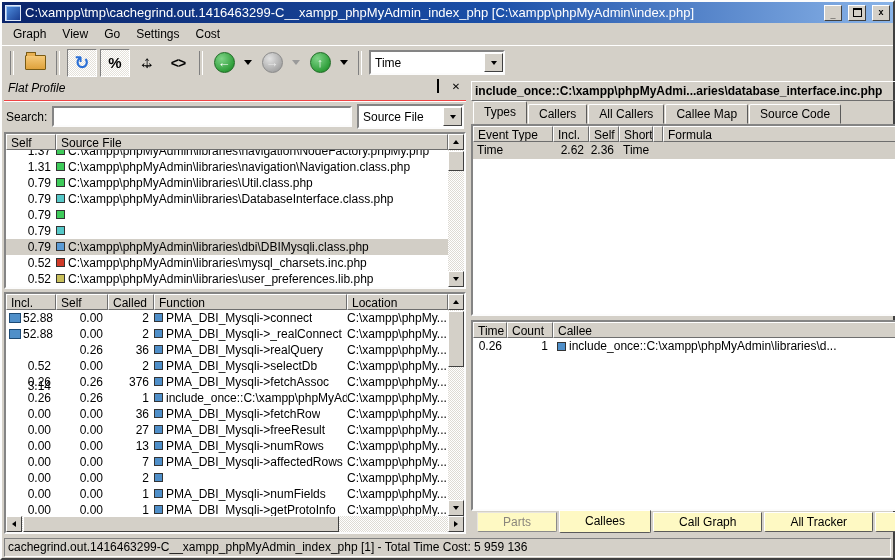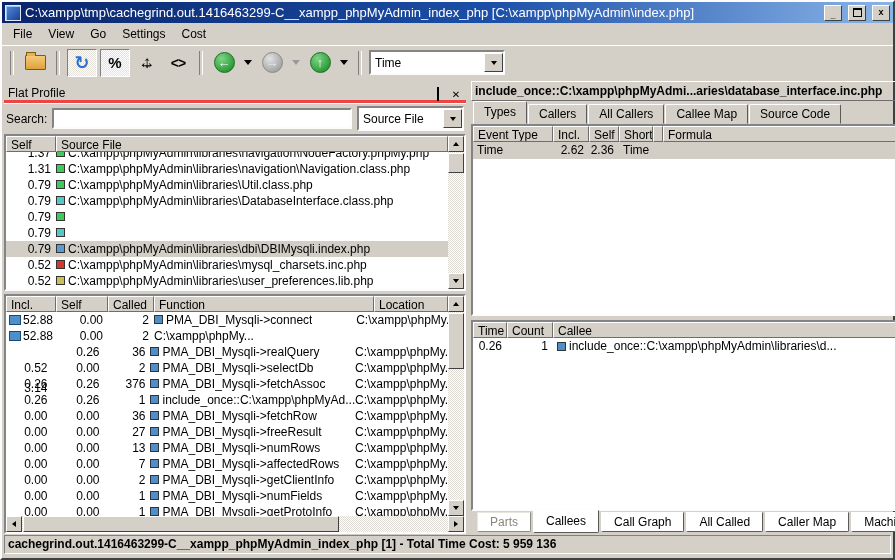--- a/index.html
+++ b/index.html
@@ -36,21 +36,21 @@
   .combo .cval{flex:1;padding:0 4px;white-space:nowrap;overflow:hidden;}
   .combo .cbtn{width:17px;height:17px;background:#d4d0c8;border:1px solid;border-color:#fff #404040 #404040 #fff;display:flex;align-items:center;justify-content:center;flex:0 0 auto;}
   .combo .cbtn i{width:0;height:0;border-left:3px solid transparent;border-right:3px solid transparent;border-top:4px solid #000;}
   .toolbar .combo{width:132px;}
   
   .main{flex:1;display:flex;min-height:0;padding:2px 2px 0 2px;}
   .left{width:462px;display:flex;flex-direction:column;min-height:0;flex:0 0 auto;}
   .splitter{width:5px;flex:0 0 auto;}
   .right{flex:1;display:flex;flex-direction:column;min-height:0;}
   
-  .dock-title{height:19px;display:flex;align-items:flex-end;padding:0 4px;border-bottom:3px solid #ef4444;box-shadow:0 1px 0 #fff;}
+  .dock-title{height:19px;display:flex;align-items:flex-start;padding:0 4px;border-bottom:1px solid #ef4444;box-shadow:0 1px 0 #fff;font-style:italic;}
   .dock-title .dt{flex:1;}
   .dockbtn{width:12px;height:11px;margin-left:6px;position:relative;font-size:10px;font-weight:bold;line-height:11px;text-align:center;}
   .float-ic{border:1px solid #000;border-top-width:2px;width:8px;height:6px;}
   .search-row{height:27px;display:flex;align-items:center;gap:5px;padding:2px 2px;}
   .search-row input{flex:1;height:17px;border:2px solid;border-color:#848484 #fcfcfc #fcfcfc #848484;background:#fff;font-family:inherit;font-size:12px;padding:0 3px;}
   .search-row .combo{width:103px;flex:0 0 auto;}
   
   .frame{border:2px solid;border-color:#848484 #fcfcfc #fcfcfc #848484;background:#fff;position:relative;overflow:hidden;}
   .src-frame{height:153px;flex:0 0 auto;margin-bottom:3px;display:flex;flex-direction:column;}
   .fn-frame{flex:1;display:flex;flex-direction:column;min-height:0;}
@@ -58,21 +58,21 @@
   .hcell{height:16px;line-height:16px;padding:0 4px;background:#d4d0c8;border:1px solid;border-color:#fff #6e6e6e #6e6e6e #fff;white-space:nowrap;overflow:hidden;box-sizing:border-box;}
   .rows{flex:1;overflow:hidden;position:relative;background:#fff;}
   .lrow{height:16px;line-height:16px;display:flex;white-space:nowrap;}
   .lrow.sel{background:#d2cec6;}
   .num{text-align:right;box-sizing:border-box;padding-right:5px;flex:0 0 auto;}
   .sq{width:9px;height:9px;margin:3px 3px 0 0;flex:0 0 auto;border:1px solid #333;box-sizing:border-box;}
   .bar{width:12px;height:10px;margin:3px 2px 0 3px;flex:0 0 auto;background:#4f8fc9;border:1px solid #1c4a75;box-sizing:border-box;}
   .barph{width:17px;flex:0 0 auto;}
   .path{overflow:hidden;white-space:nowrap;}
   
-  .c-self0{width:50px;} .c-incl{width:50px;} .c-self{width:52px;} .c-called{width:46px;} .c-func{width:220px;display:flex;overflow:hidden;} .c-loc{width:100px;overflow:hidden;}
+  .c-self0{width:50px;} .c-incl{width:50px;} .c-self{width:52px;} .c-called{width:46px;} .c-func{width:193px;display:flex;overflow:hidden;} .c-loc{width:100px;overflow:hidden;}
   
   .vscroll{width:16px;flex:0 0 auto;background:repeating-conic-gradient(#fff 0% 25%,#dedbd4 0% 50%) 0 0/2px 2px;display:flex;flex-direction:column;}
   .hscroll{height:16px;flex:0 0 auto;background:repeating-conic-gradient(#fff 0% 25%,#dedbd4 0% 50%) 0 0/2px 2px;display:flex;}
   .sbtn{width:16px;height:16px;background:#d4d0c8;border:1px solid;border-color:#fff #404040 #404040 #fff;display:flex;align-items:center;justify-content:center;flex:0 0 auto;box-sizing:border-box;}
   .thumb{background:#d4d0c8;border:1px solid;border-color:#fff #404040 #404040 #fff;box-sizing:border-box;}
   .t-up{width:0;height:0;border-left:3px solid transparent;border-right:3px solid transparent;border-bottom:4px solid #000;}
   .t-dn{width:0;height:0;border-left:3px solid transparent;border-right:3px solid transparent;border-top:4px solid #000;}
   .t-lf{width:0;height:0;border-top:3px solid transparent;border-bottom:3px solid transparent;border-right:4px solid #000;}
   .t-rt{width:0;height:0;border-top:3px solid transparent;border-bottom:3px solid transparent;border-left:4px solid #000;}
   .listwrap{display:flex;flex:1;min-height:0;}
@@ -84,47 +84,47 @@
   .tab.active{height:21px;line-height:21px;border-bottom-color:#d4d0c8;z-index:2;}
   .types-frame{height:188px;flex:0 0 auto;display:flex;flex-direction:column;}
   .callees-frame{flex:1;min-height:0;display:flex;flex-direction:column;margin-top:4px;}
   .trow{height:17px;line-height:17px;display:flex;white-space:nowrap;}
   .trow.sel{background:#d2cec6;}
   
   .tc-ev{width:80px;padding:0 4px;box-sizing:border-box;} .tc-incl{width:36px;} .tc-self{width:30px;} .tc-short{width:34px;padding:0 4px;box-sizing:border-box;} .tc-gap{width:8px;} .tc-form{flex:1;padding:0 4px;}
   
   .cc-time{width:34px;} .cc-count{width:46px;} .cc-callee{flex:1;display:flex;overflow:hidden;padding-left:4px;}
   .btabs{display:flex;align-items:flex-start;height:22px;flex:0 0 auto;padding-left:6px;margin-top:1px;}
-  .btab{height:18px;line-height:18px;padding:0 12px;background:#ffffff;border:1px solid;border-color:#fff #5a5a5a #5a5a5a #fff;border-radius:0 0 2px 2px;margin-right:2px;white-space:nowrap;}
+  .btab{height:18px;line-height:18px;padding:0 25px;background:#fef9c3;border:1px solid;border-color:#fff #5a5a5a #5a5a5a #fff;border-radius:0 0 2px 2px;margin-right:2px;white-space:nowrap;}
   .btab.active{height:21px;line-height:21px;margin-top:-2px;z-index:2;}
   .btab.dim{color:#8a867c;border-color:#e8e5df #8a8a8a #8a8a8a #e8e5df;}
   .btab.clip{overflow:hidden;width:52px;padding-right:0;}
   
-  .statusbar{height:22px;flex:0 0 auto;display:flex;align-items:flex-start;padding:1px 2px;font-weight:bold;}
+  .statusbar{height:22px;flex:0 0 auto;display:flex;align-items:flex-end;padding:1px 2px;}
   .status-field{flex:1;height:17px;line-height:17px;border:1px solid;border-color:#808080 #fff #fff #808080;padding:0 3px;white-space:nowrap;overflow:hidden;}
 </style>
 </head>
 <body>
 
 <div class="window">
 
   <div class="titlebar">
     <span class="app-icon"></span>
     <span class="title-text">C:\xampp\tmp\cachegrind.out.1416463299-C__xampp_phpMyAdmin_index_php [C:\xampp\phpMyAdmin\index.php]</span>
     <span class="winbtn minb">
         <span>_</span>
       </span>
     <span class="winbtn">
         <span class="maxsq"></span>
       </span>
     <span class="winbtn">x</span>
   </div>
 
   <div class="menubar" id="menubar">
-      <span class="menu-item">File</span>
+      <span class="menu-item">Graph</span>
       <span class="menu-item">View</span>
       <span class="menu-item">Go</span>
       <span class="menu-item">Settings</span>
       <span class="menu-item">Cost</span>
     </div>
 
   <div class="toolbar">
     <span class="tsep"></span>
     <span class="tbtn">
         <span class="folder"></span>
@@ -220,21 +220,21 @@
                     <span class="num c-self0">0.79</span>
                     <span class="sq" style="background-color: rgb(62, 203, 90);"></span>
                   </div>
                   <div class="lrow">
                     <span class="num c-self0">0.79</span>
                     <span class="sq" style="background-color: rgb(85, 200, 200);"></span>
                   </div>
                   <div class="lrow sel">
                     <span class="num c-self0">0.79</span>
                     <span class="sq" style="background-color: rgb(91, 155, 213);"></span>
-                    <span class="path">C:\xampp\phpMyAdmin\libraries\dbi\DBIMysqli.index.php</span>
+                    <span class="path">C:\xampp\phpMyAdmin\libraries\dbi\DBIMysqli.class.php</span>
                   </div>
                   <div class="lrow">
                     <span class="num c-self0">0.52</span>
                     <span class="sq" style="background-color: rgb(208, 58, 40);"></span>
                     <span class="path">C:\xampp\phpMyAdmin\libraries\mysql_charsets.inc.php</span>
                   </div>
                   <div class="lrow">
                     <span class="num c-self0">0.52</span>
                     <span class="sq" style="background-color: rgb(201, 192, 90);"></span>
                     <span class="path">C:\xampp\phpMyAdmin\libraries\user_preferences.lib.php</span>
@@ -279,20 +279,24 @@
                   </span>
                   <span class="c-loc">C:\xampp\phpMy...</span>
                 </div>
                 <div class="lrow">
                   <span class="c-incl" style="display: flex;">
                     <span class="bar"></span>
                     <span class="num" style="flex: 1 1 0%;">52.88</span>
                   </span>
                   <span class="num c-self">0.00</span>
                   <span class="num c-called">2</span>
+                  <span class="c-func">
+                    <span class="sq" style="background-color: rgb(79, 143, 201);"></span>
+                    <span class="path">PMA_DBI_Mysqli-&gt;_realConnect</span>
+                  </span>
                   <span class="c-loc">C:\xampp\phpMy...</span>
                 </div>
                 <div class="lrow">
                   <span class="c-incl" style="display: flex;">
                     <span class="barph"></span>
                     <span class="num" style="flex: 1 1 0%; margin-top: 36px;">3.14</span>
                   </span>
                   <span class="num c-self">0.26</span>
                   <span class="num c-called">36</span>
                   <span class="c-func">
@@ -394,21 +398,20 @@
                 </div>
                 <div class="lrow">
                   <span class="c-incl" style="display: flex;">
                     <span class="barph"></span>
                     <span class="num" style="flex: 1 1 0%;">0.00</span>
                   </span>
                   <span class="num c-self">0.00</span>
                   <span class="num c-called">2</span>
                   <span class="c-func">
                     <span class="sq" style="background-color: rgb(79, 143, 201);"></span>
-                    <span class="path">PMA_DBI_Mysqli-&gt;getClientInfo</span>
                   </span>
                   <span class="c-loc">C:\xampp\phpMy...</span>
                 </div>
                 <div class="lrow">
                   <span class="c-incl" style="display: flex;">
                     <span class="barph"></span>
                     <span class="num" style="flex: 1 1 0%;">0.00</span>
                   </span>
                   <span class="num c-self">0.00</span>
                   <span class="num c-called">1</span>
@@ -506,21 +509,21 @@
                 <span class="path">include_once::C:\xampp\phpMyAdmin\libraries\d...</span>
               </span>
           </div>
         </div>
       </div>
 
       <div class="btabs" id="tabsBottom">
           <span class="btab dim">Parts</span>
           <span class="btab active">Callees</span>
           <span class="btab">Call Graph</span>
-          <span class="btab">All Called</span>
+          <span class="btab">All Tracker</span>
           <span class="btab">Caller Map</span>
           <span class="btab clip">Machine</span>
         </div>
     </div>
   </div>
 
   <div class="statusbar">
     <div class="status-field">cachegrind.out.1416463299-C__xampp_phpMyAdmin_index_php [1] - Total Time Cost: 5 959 136</div>
   </div>
 

